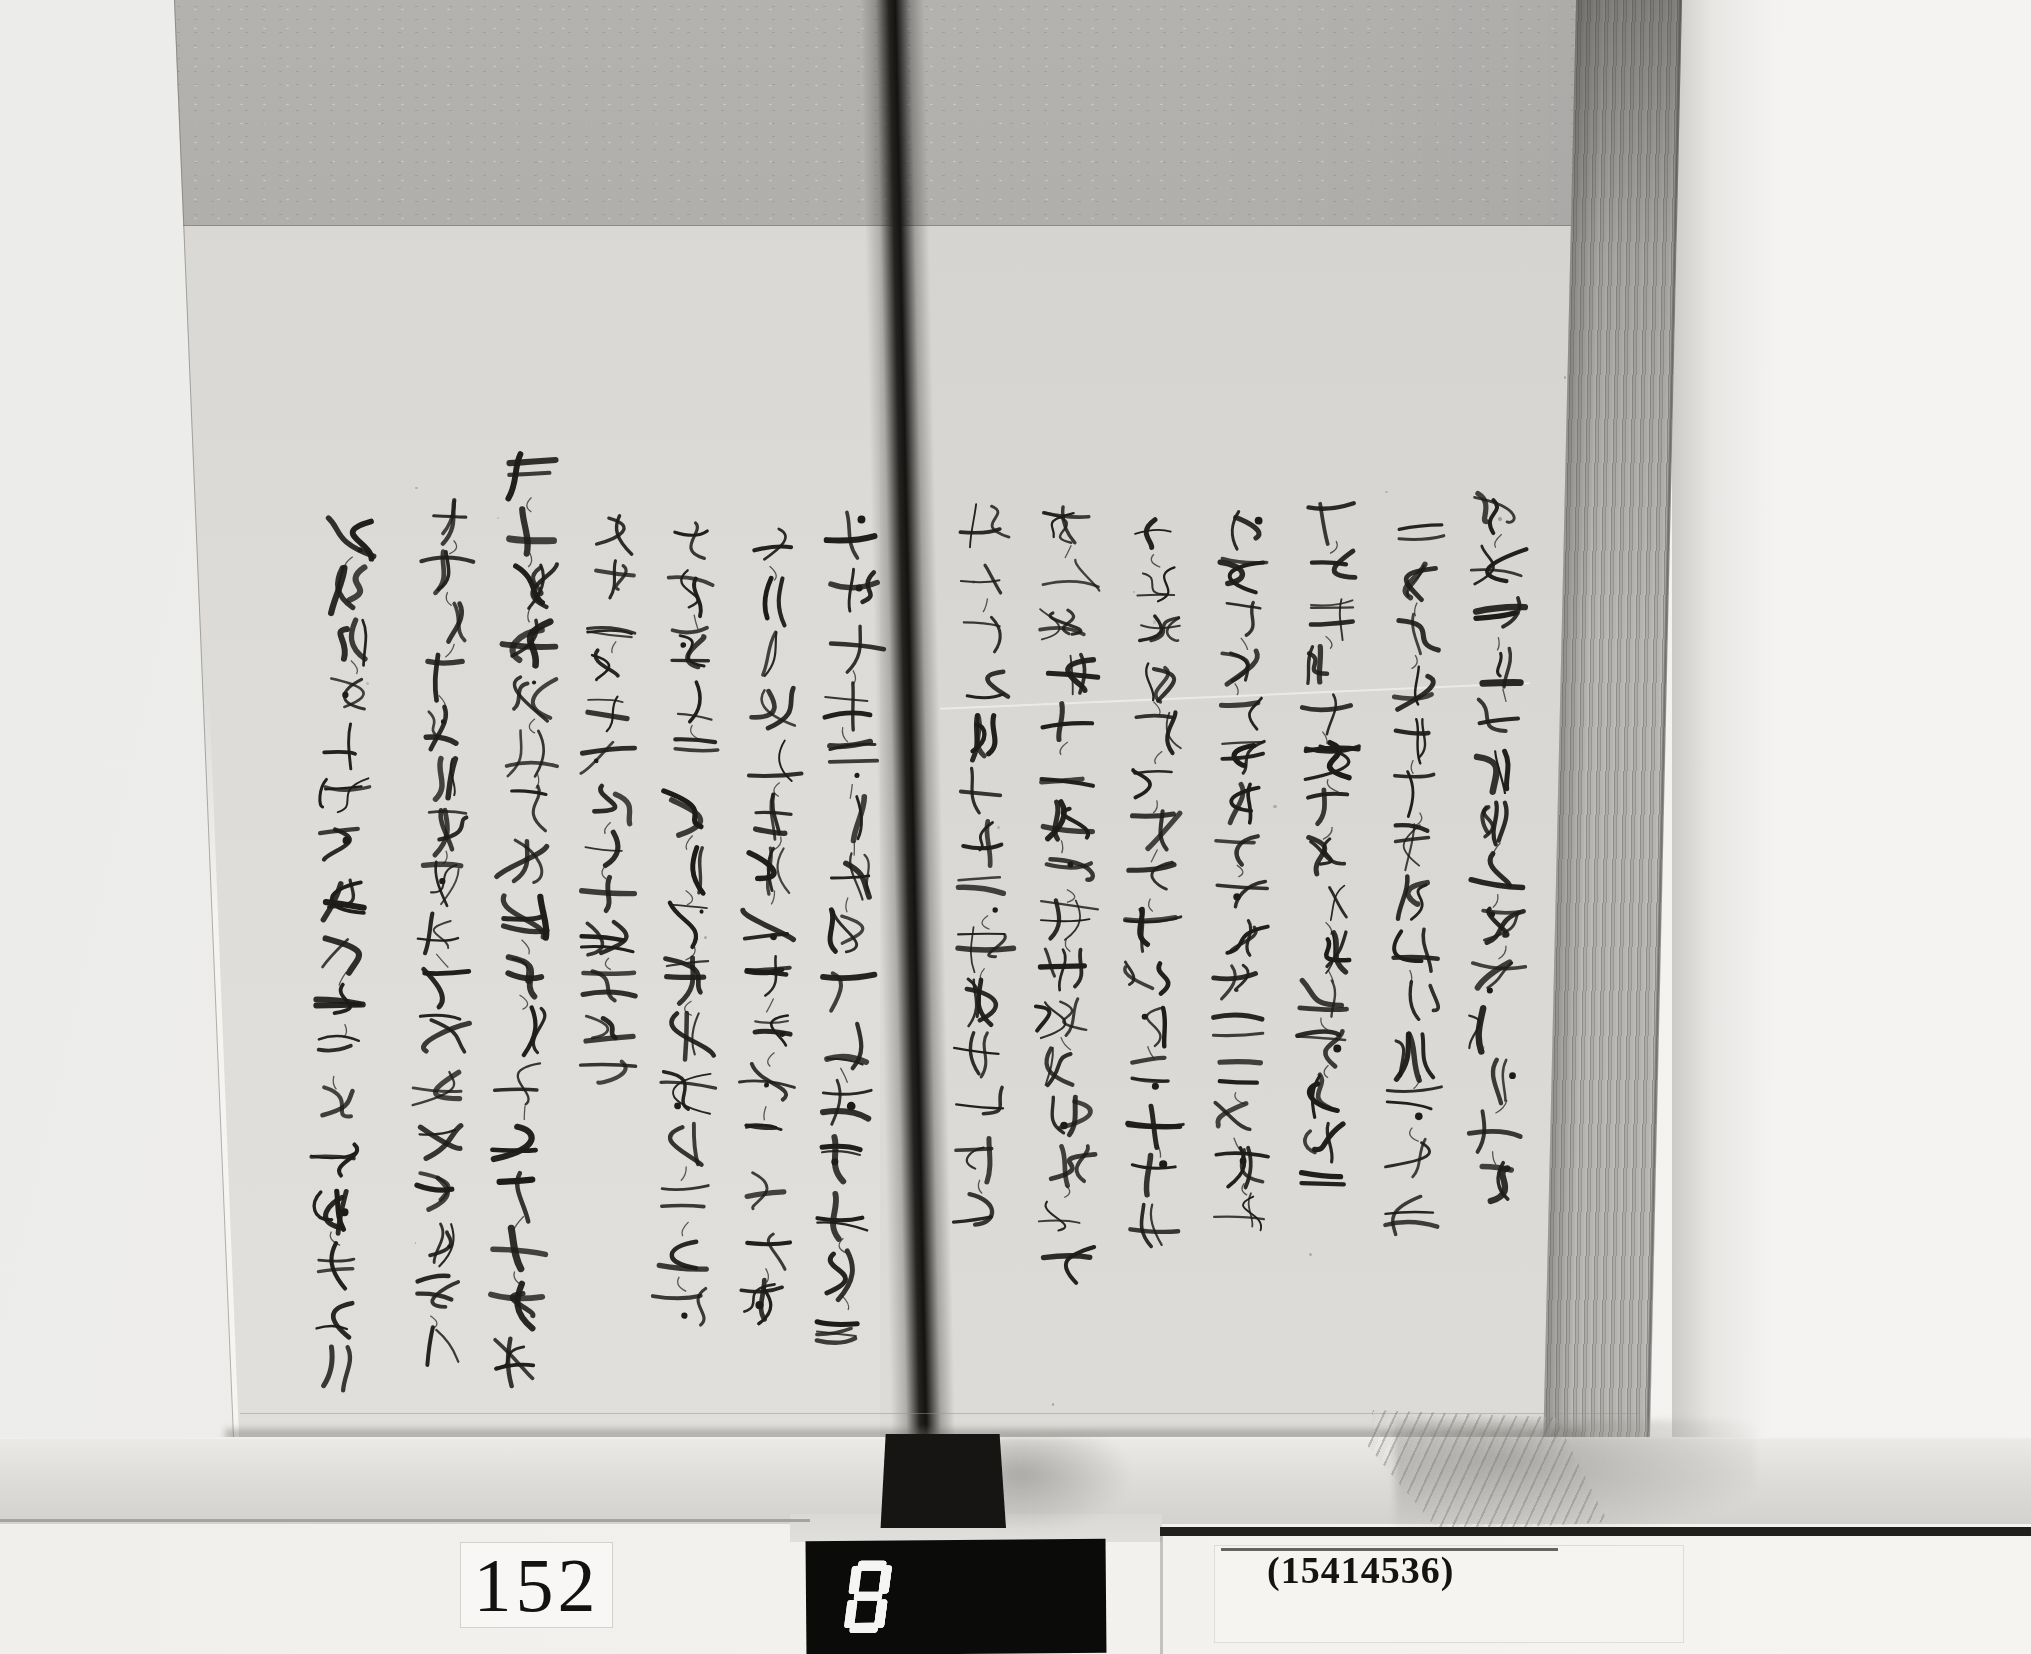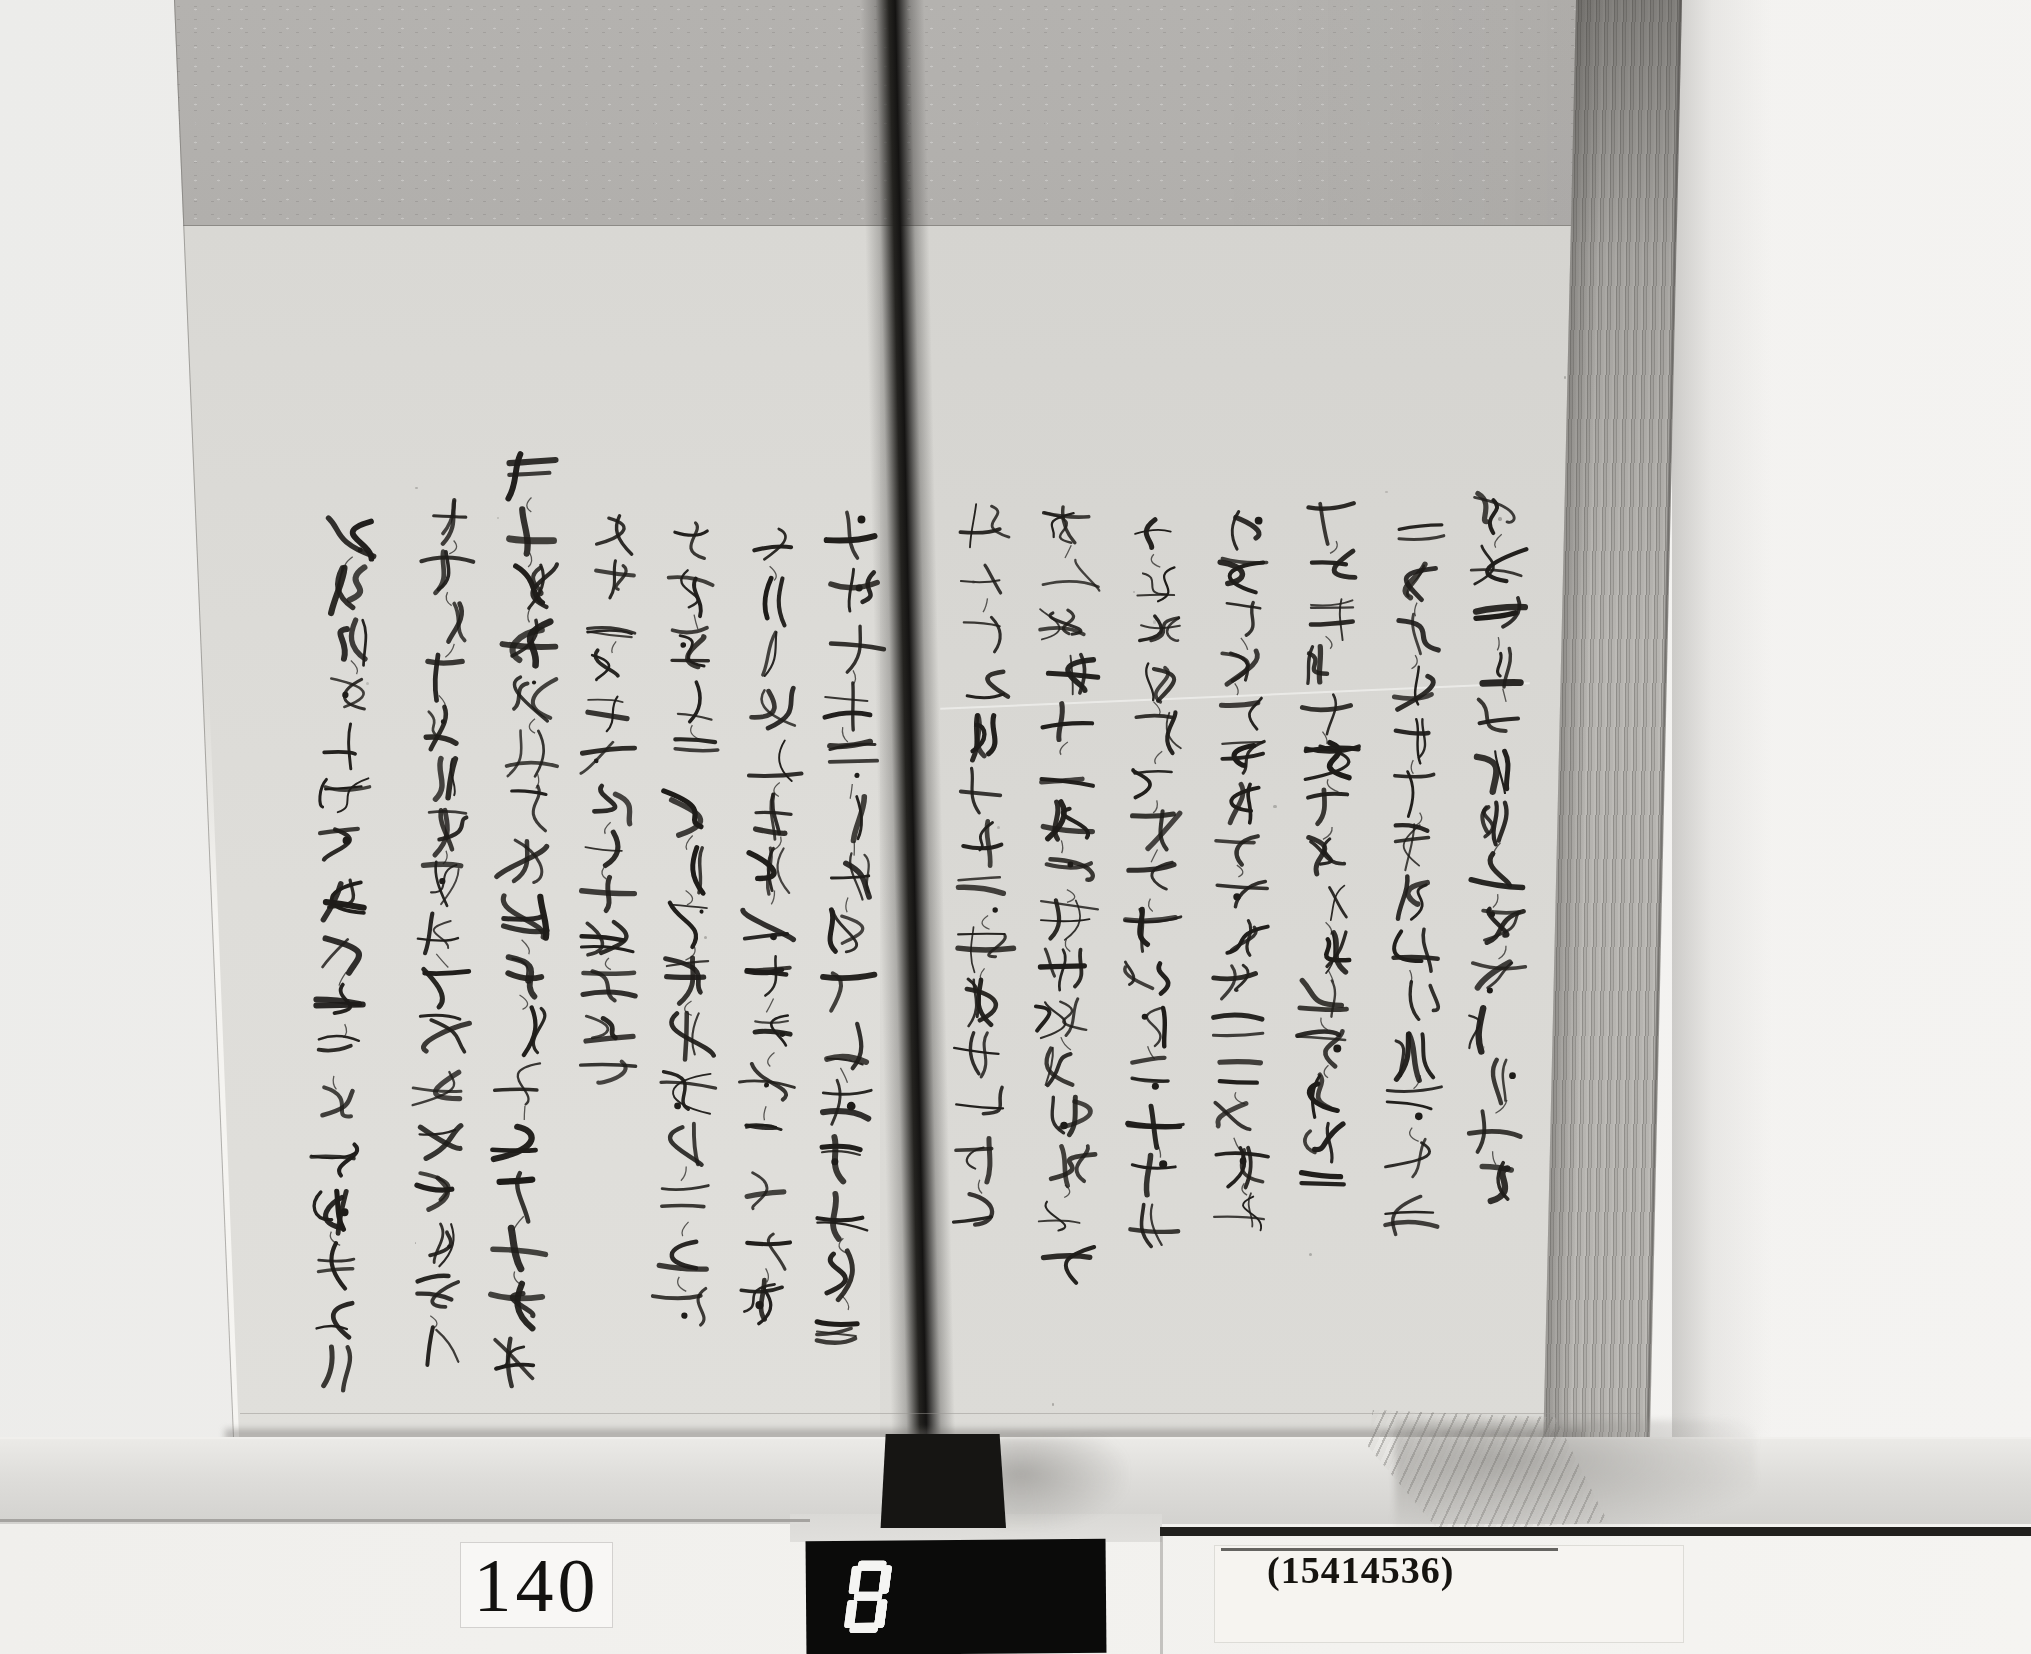--- a/index.html
+++ b/index.html
@@ -956,19 +956,19 @@
           <span class="seg sc"></span>
           <span class="seg sd"></span>
           <span class="seg se"></span>
           <span class="seg sf"></span>
           <span class="seg sg"></span>
         </div>
       </div>
   </div>
 
   <div class="card124">
-    <span>140</span>
+    <span>152</span>
   </div>
 
   <div class="label38">
     <span class="paren">(15414536)</span>
   </div>
 </div>
 
 </body></html>

